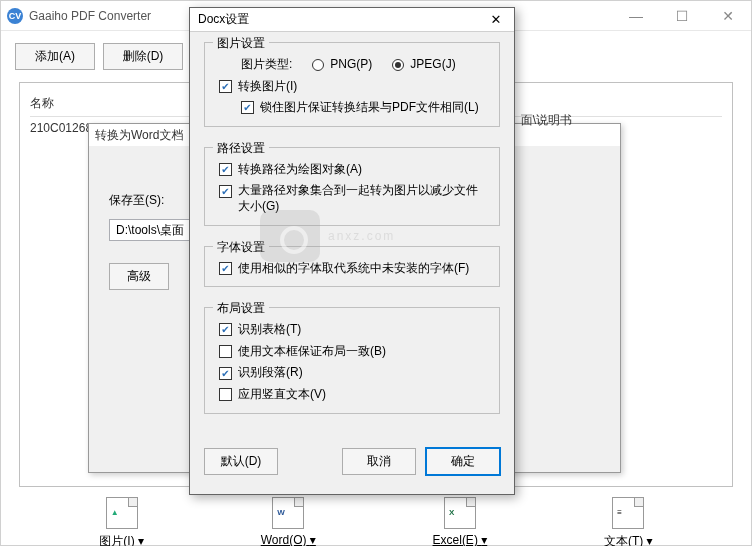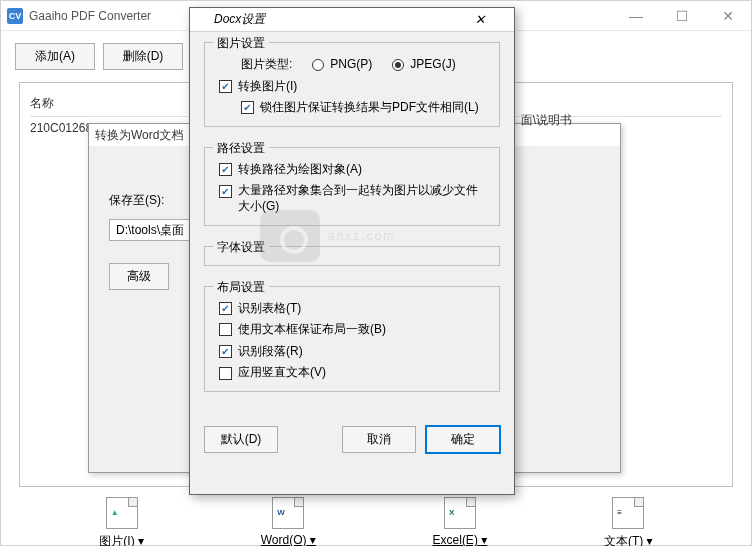--- a/index.html
+++ b/index.html
@@ -1,21 +1,21 @@
 <!DOCTYPE html>
 <html><head>
 <meta charset="utf-8">
 <style>
 * { box-sizing: border-box; margin: 0; padding: 0; font-family: "Microsoft YaHei", "SimSun", sans-serif; font-size: 12px; }
 body { background: #f0f0f0; width: 752px; height: 546px; position: relative; overflow: hidden; }
 
 
 .main-window { position: absolute; top: 0; left: 0; width: 752px; height: 546px; background: #fff; border: 1px solid #d0d0d0; }
 .main-titlebar { height: 30px; background: #fff; display: flex; align-items: center; padding-left: 6px; border-bottom: 1px solid #e8e8e8; }
-.app-icon { width: 16px; height: 16px; background: #3b82d4; color: #fff; font-size: 9px; font-weight: bold; display: flex; align-items: center; justify-content: center; margin-right: 6px; border-radius: 2px; }
+.app-icon { width: 16px; height: 16px; background: #3b82d4; color: #fff; font-size: 9px; font-weight: bold; display: flex; align-items: center; justify-content: center; margin-right: 6px; border-radius: 8px; }
 .main-titlebar .title { flex: 1; color: #555; }
 .win-controls { display: flex; }
 .win-btn { width: 46px; height: 30px; display: flex; align-items: center; justify-content: center; color: #888; font-size: 14px; }
 
 .main-toolbar { padding: 12px 14px; display: flex; gap: 8px; }
 .btn { background: #f5f5f5; border: 1px solid #adadad; padding: 4px 16px; min-width: 80px; text-align: center; cursor: pointer; }
 
 .main-content { margin: 0 18px; border: 1px solid #c0c0c0; height: 405px; padding: 8px 10px; background: #fff; }
 .col-header { font-weight: normal; color: #333; padding: 4px 0; border-bottom: 1px solid #e0e0e0; }
 .file-row { padding: 4px 0; color: #333; white-space: nowrap; overflow: hidden; }
@@ -31,21 +31,21 @@
 .word-dialog { position: absolute; top: 123px; left: 88px; width: 533px; height: 350px; background: #f0f0f0; border: 1px solid #999; box-shadow: 2px 2px 6px rgba(0,0,0,0.2); }
 .word-titlebar { height: 22px; background: #fff; display: flex; align-items: center; padding: 0 6px; font-size: 12px; color: #333; }
 .word-body { padding: 20px; }
 .word-row { display: flex; align-items: center; gap: 8px; margin-bottom: 10px; }
 .word-row label { white-space: nowrap; }
 .word-input { flex: 1; border: 1px solid #abadb3; padding: 3px 6px; background: #fff; }
 .file-partial { position: absolute; top: -12px; right: 48px; color: #333; font-size: 12px; }
 
 
 .docx-dialog { position: absolute; top: 7px; left: 189px; width: 326px; height: 488px; background: #f0f0f0; border: 1px solid #646464; box-shadow: 3px 3px 10px rgba(0,0,0,0.3); }
-.docx-titlebar { height: 24px; background: #fff; display: flex; align-items: center; padding: 0 24px; border-bottom: 1px solid #d0d0d0; font-style: italic; }
+.docx-titlebar { height: 24px; background: #fff; display: flex; align-items: center; padding: 0 8px; border-bottom: 1px solid #d0d0d0; }
 .docx-titlebar .title { flex: 1; }
 .docx-close { width: 20px; height: 20px; display: flex; align-items: center; justify-content: center; cursor: pointer; font-size: 13px; }
 .docx-body { padding: 10px 14px 6px; }
 .group { border: 1px solid #c0c0c0; padding: 8px 10px 10px; margin-bottom: 20px; position: relative; }
 .group-title { position: absolute; top: -8px; left: 8px; background: #f0f0f0; padding: 0 4px; font-size: 12px; }
 .opt-row { display: flex; align-items: center; gap: 6px; margin: 6px 0 0 4px; }
 .opt-row.indent { margin-left: 26px; }
 .checkbox { width: 13px; height: 13px; border: 1px solid #333; background: #fff; display: inline-flex; align-items: center; justify-content: center; font-size: 10px; color: #2c6fb7; flex-shrink: 0; }
 .checkbox.checked::after { content: "✔"; }
 .radio { width: 12px; height: 12px; border: 1px solid #333; border-radius: 50%; background: #fff; display: inline-flex; align-items: center; justify-content: center; flex-shrink: 0; }
@@ -165,20 +165,24 @@
         <span class="opt-label">转换路径为绘图对象(A)</span>
       </div>
       <div class="opt-row" style="align-items:flex-start">
         <span class="checkbox checked" style="margin-top:2px"></span>
         <span class="opt-label">大量路径对象集合到一起转为图片以减少文件大小(G)</span>
       </div>
     </div>
 
     <div class="group">
       <div class="group-title">字体设置</div>
+      <div class="opt-row">
+        <span class="checkbox checked"></span>
+        <span class="opt-label">使用相似的字体取代系统中未安装的字体(F)</span>
+      </div>
     </div>
 
     <div class="group">
       <div class="group-title">布局设置</div>
       <div class="opt-row">
         <span class="checkbox checked"></span>
         <span class="opt-label">识别表格(T)</span>
       </div>
       <div class="opt-row">
         <span class="checkbox"></span>

